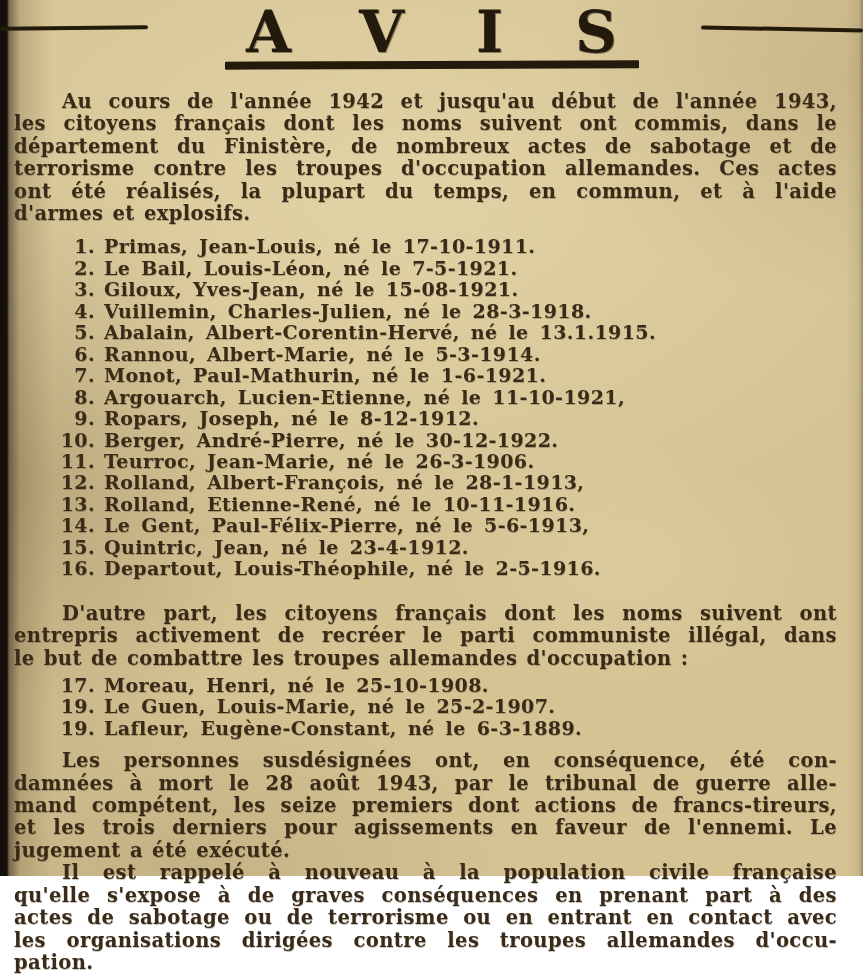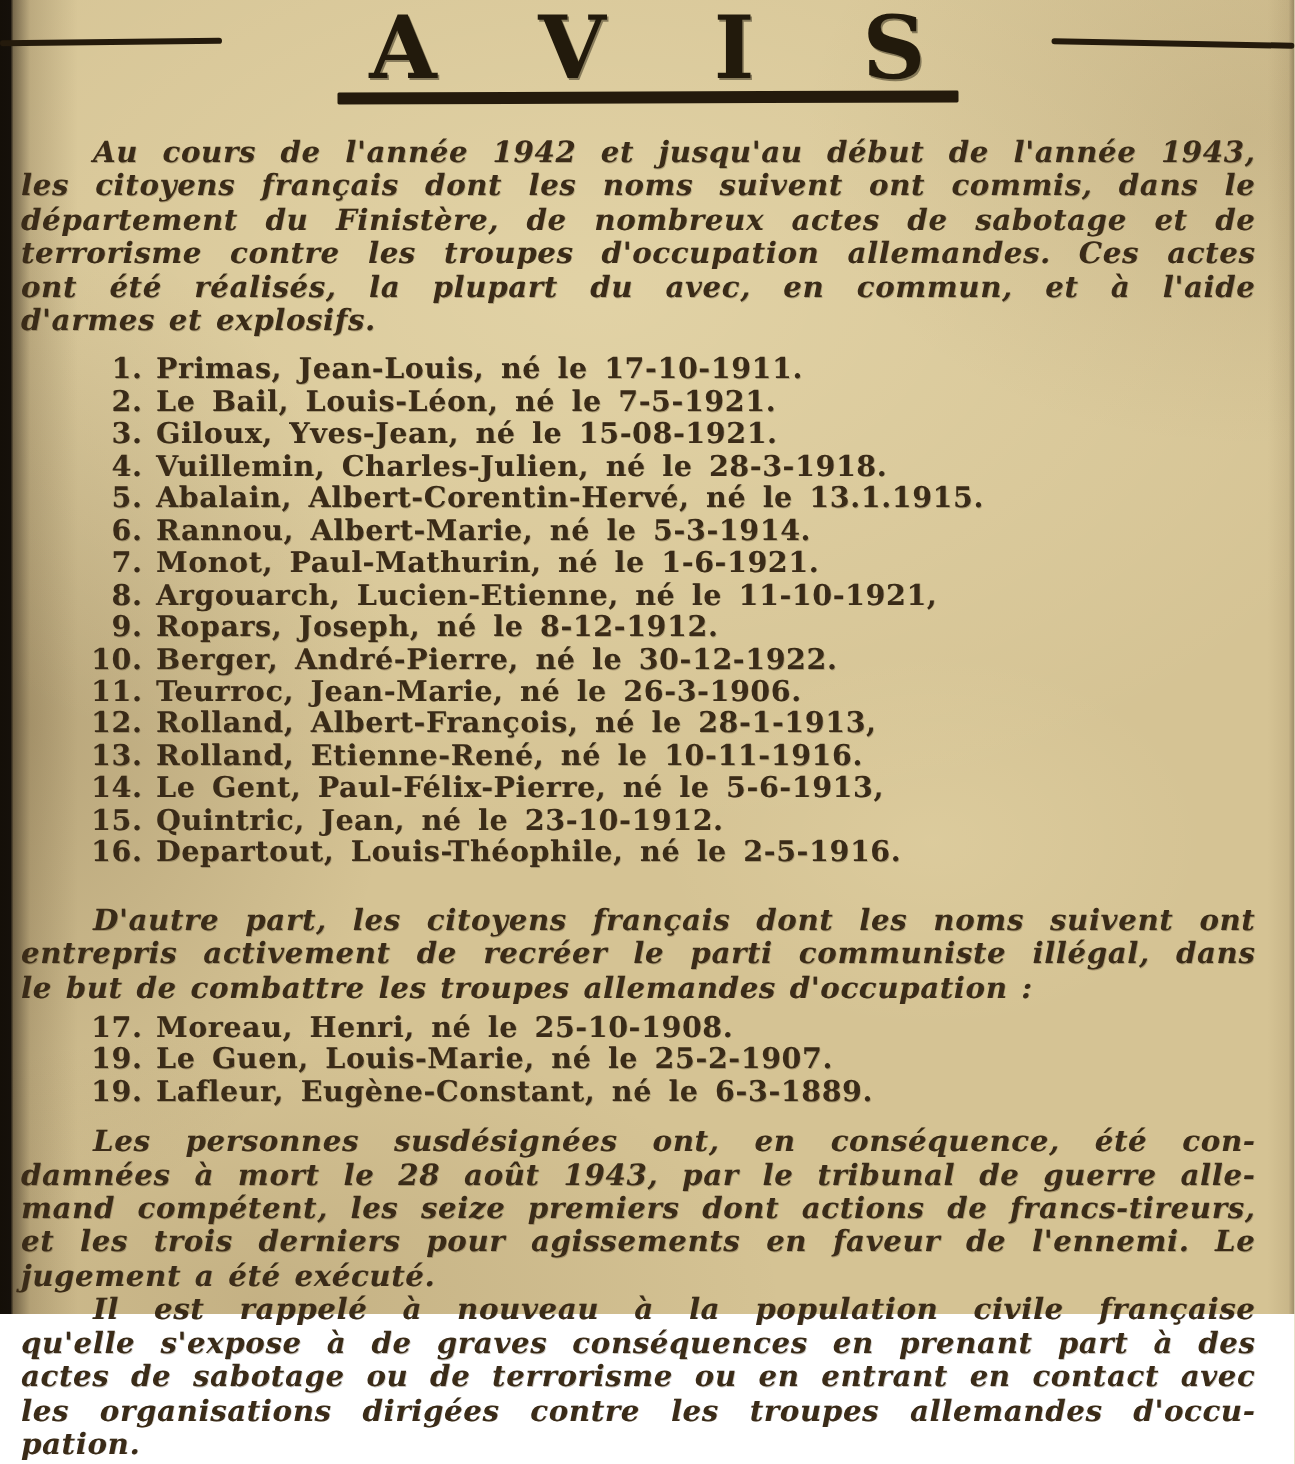--- a/index.html
+++ b/index.html
@@ -37,21 +37,21 @@
     text-shadow: 1px 1px 0 rgba(34,26,12,0.45);
   }
   .title-underline {
     width: 414px; height: 8px; background: #241a0c;
     margin: 1px auto 0 auto; border-radius: 1px;
     transform: rotate(-0.2deg);
   }
   
   .content { padding: 0 26px 0 14px; }
   .para { font-size: 19.5px; line-height: 22.4px; letter-spacing: 0.4px; }
-  .pline { text-align: justify; text-align-last: justify; word-spacing: 2px; font-style: italic; }
+  .pline { text-align: justify; text-align-last: justify; word-spacing: 2px; }
   .pline.first { text-indent: 48px; }
   .pline.last { text-align-last: left; }
   .para-intro     { margin-top: 22px; }
   .para-communist { margin-top: 23px; }
   .para-sentence  { margin-top: 11px; }
   .para-warning   { margin-top: 0; }
   .list { font-size: 19px; line-height: 21.45px; letter-spacing: 0.4px; }
   .list-condemned  { margin-top: 11px; }
   .list-communists { margin-top: 5px; }
   .lrow { display: flex; }
@@ -79,21 +79,21 @@
     <div class="title-underline"></div>
   </div>
 
   <div class="content">
 
     <div class="para para-intro">
         <div class="pline first">Au cours de l'année 1942 et jusqu'au début de l'année 1943,</div>
         <div class="pline">les citoyens français dont les noms suivent ont commis, dans le</div>
         <div class="pline">département du Finistère, de nombreux actes de sabotage et de</div>
         <div class="pline">terrorisme contre les troupes d'occupation allemandes. Ces actes</div>
-        <div class="pline">ont été réalisés, la plupart du avec, en commun,  et à l'aide</div>
+        <div class="pline">ont été réalisés, la plupart du temps, en commun,  et à l'aide</div>
         <div class="pline last">d'armes et explosifs.</div>
       </div>
 
     <div class="list list-condemned">
         <div class="lrow">
           <span class="lnum">1.</span>
           <span class="ltext">Primas, Jean-Louis, né le 17-10-1911.</span>
         </div>
         <div class="lrow">
           <span class="lnum">2.</span>
@@ -142,21 +142,21 @@
         <div class="lrow">
           <span class="lnum">13.</span>
           <span class="ltext">Rolland, Etienne-René, né le 10-11-1916.</span>
         </div>
         <div class="lrow">
           <span class="lnum">14.</span>
           <span class="ltext">Le Gent, Paul-Félix-Pierre, né le 5-6-1913,</span>
         </div>
         <div class="lrow">
           <span class="lnum">15.</span>
-          <span class="ltext">Quintric, Jean, né le 23-10-1912.</span>
+          <span class="ltext">Quintric, Jean, né le 23-4-1912.</span>
         </div>
         <div class="lrow">
           <span class="lnum">16.</span>
           <span class="ltext">Departout, Louis-Théophile, né le 2-5-1916.</span>
         </div>
       </div>
 
     <div class="para para-communist">
         <div class="pline first">D'autre part, les citoyens français dont les noms suivent ont</div>
         <div class="pline">entrepris activement de recréer le parti communiste illégal, dans</div>

